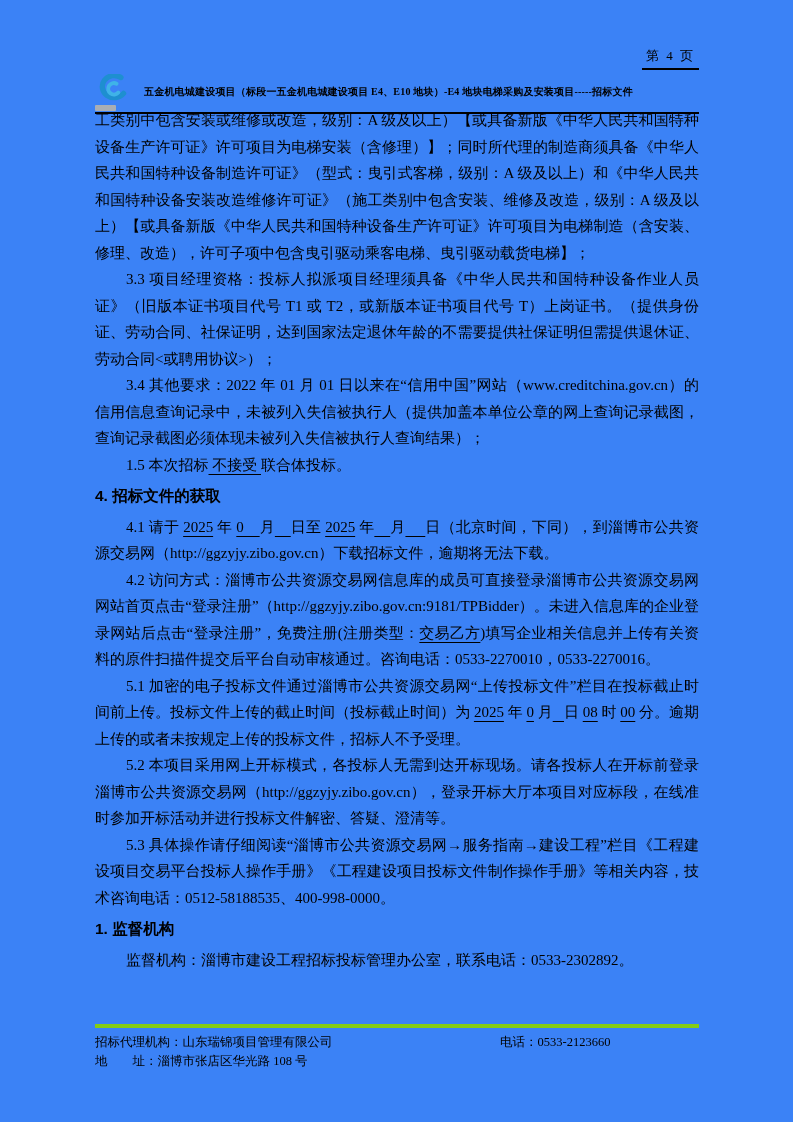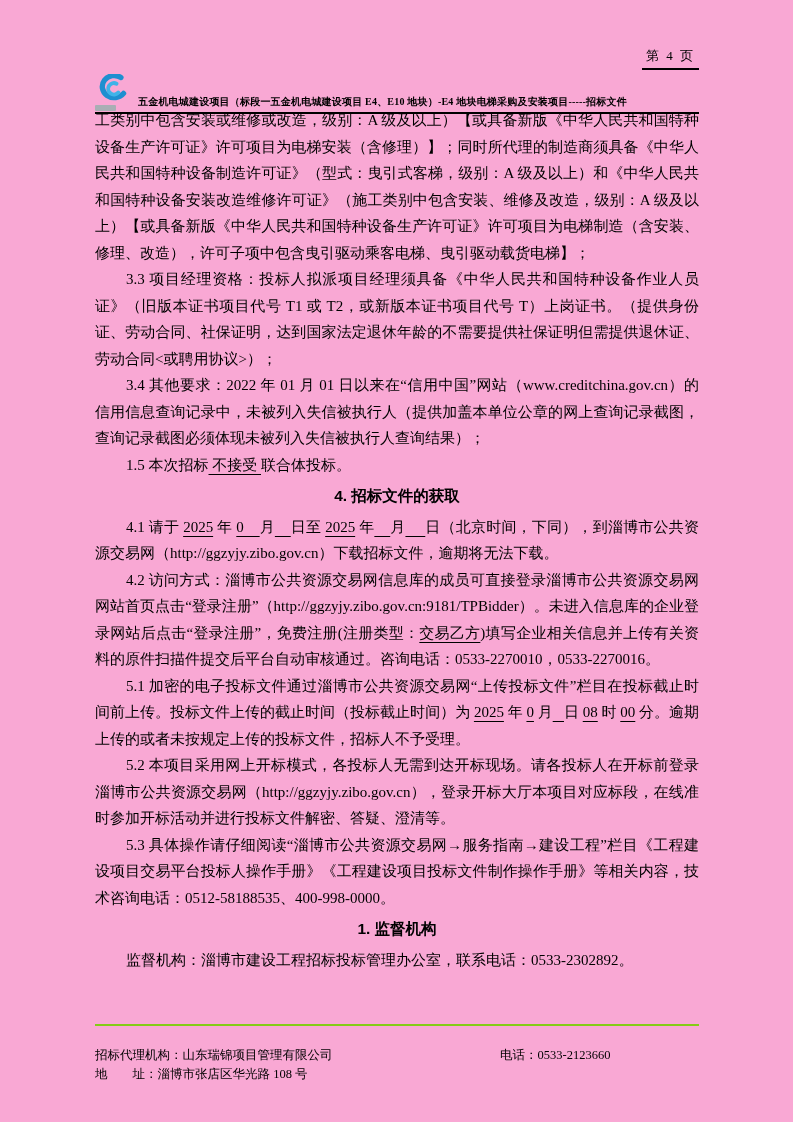--- a/index.html
+++ b/index.html
@@ -1,58 +1,58 @@
 <!DOCTYPE html>
 <html><head>
 <meta charset="utf-8">
 <style>
   html,body{margin:0;padding:0;background:#e8e8e8;}
   .page{
     position:relative;
     width:793px;height:1122px;
     margin:0 auto;
-    background:#f9a8d4;
+    background:#3b82f6;
     font-family:"Liberation Serif","DejaVu Serif",serif;
     color:#000;
     overflow:hidden;
   }
   
   .header{position:absolute;left:95px;width:604px;top:46px;}
   .pagenum-row{text-align:right;margin-bottom:4px;}
   .pagenum{
     display:inline-block;font-size:13px;letter-spacing:2px;
     border-bottom:2px solid #000;padding:0 4px 3px;
   }
   .brand-row{
-    display:flex;align-items:flex-end;gap:7px;
+    display:flex;align-items:center;gap:13px;
     border-bottom:2.5px solid #000;padding-bottom:1px;
   }
   .logo-box{display:flex;flex-direction:column;align-items:flex-start;line-height:0;}
   .logo-wordmark{width:21px;height:6px;background:#a9aeb4;border-radius:1px;margin-top:1px;}
   .doc-title{
     font-size:10px;font-weight:700;letter-spacing:0.2px;
     padding-bottom:2px;white-space:nowrap;
   }
   
   .doc-body{
     position:absolute;left:95px;width:604px;top:107px;
     font-size:15px;line-height:26.5px;text-align:justify;
   }
   .para{margin:0;}
   .para.indent{text-indent:31px;}
   .para.heading{
     font-family:"Liberation Sans","DejaVu Sans",sans-serif;
     font-weight:700;font-size:15.5px;margin:5px 0 4px;
-    text-align:center;
+    text-align:left;
   }
   .u{text-decoration:underline;text-underline-offset:4px;}
   
   .footer{
     position:absolute;left:95px;width:604px;top:1024px;
-    border-top:2px solid #84cc16;padding-top:20px;
+    border-top:4px solid #84cc16;padding-top:5px;
     font-size:12.5px;line-height:19px;
   }
   .footer-row{display:flex;}
   .f-left{width:405px;}
   .f-right{flex:1;}
 </style>
 </head>
 <body>
 
 <div class="page">

